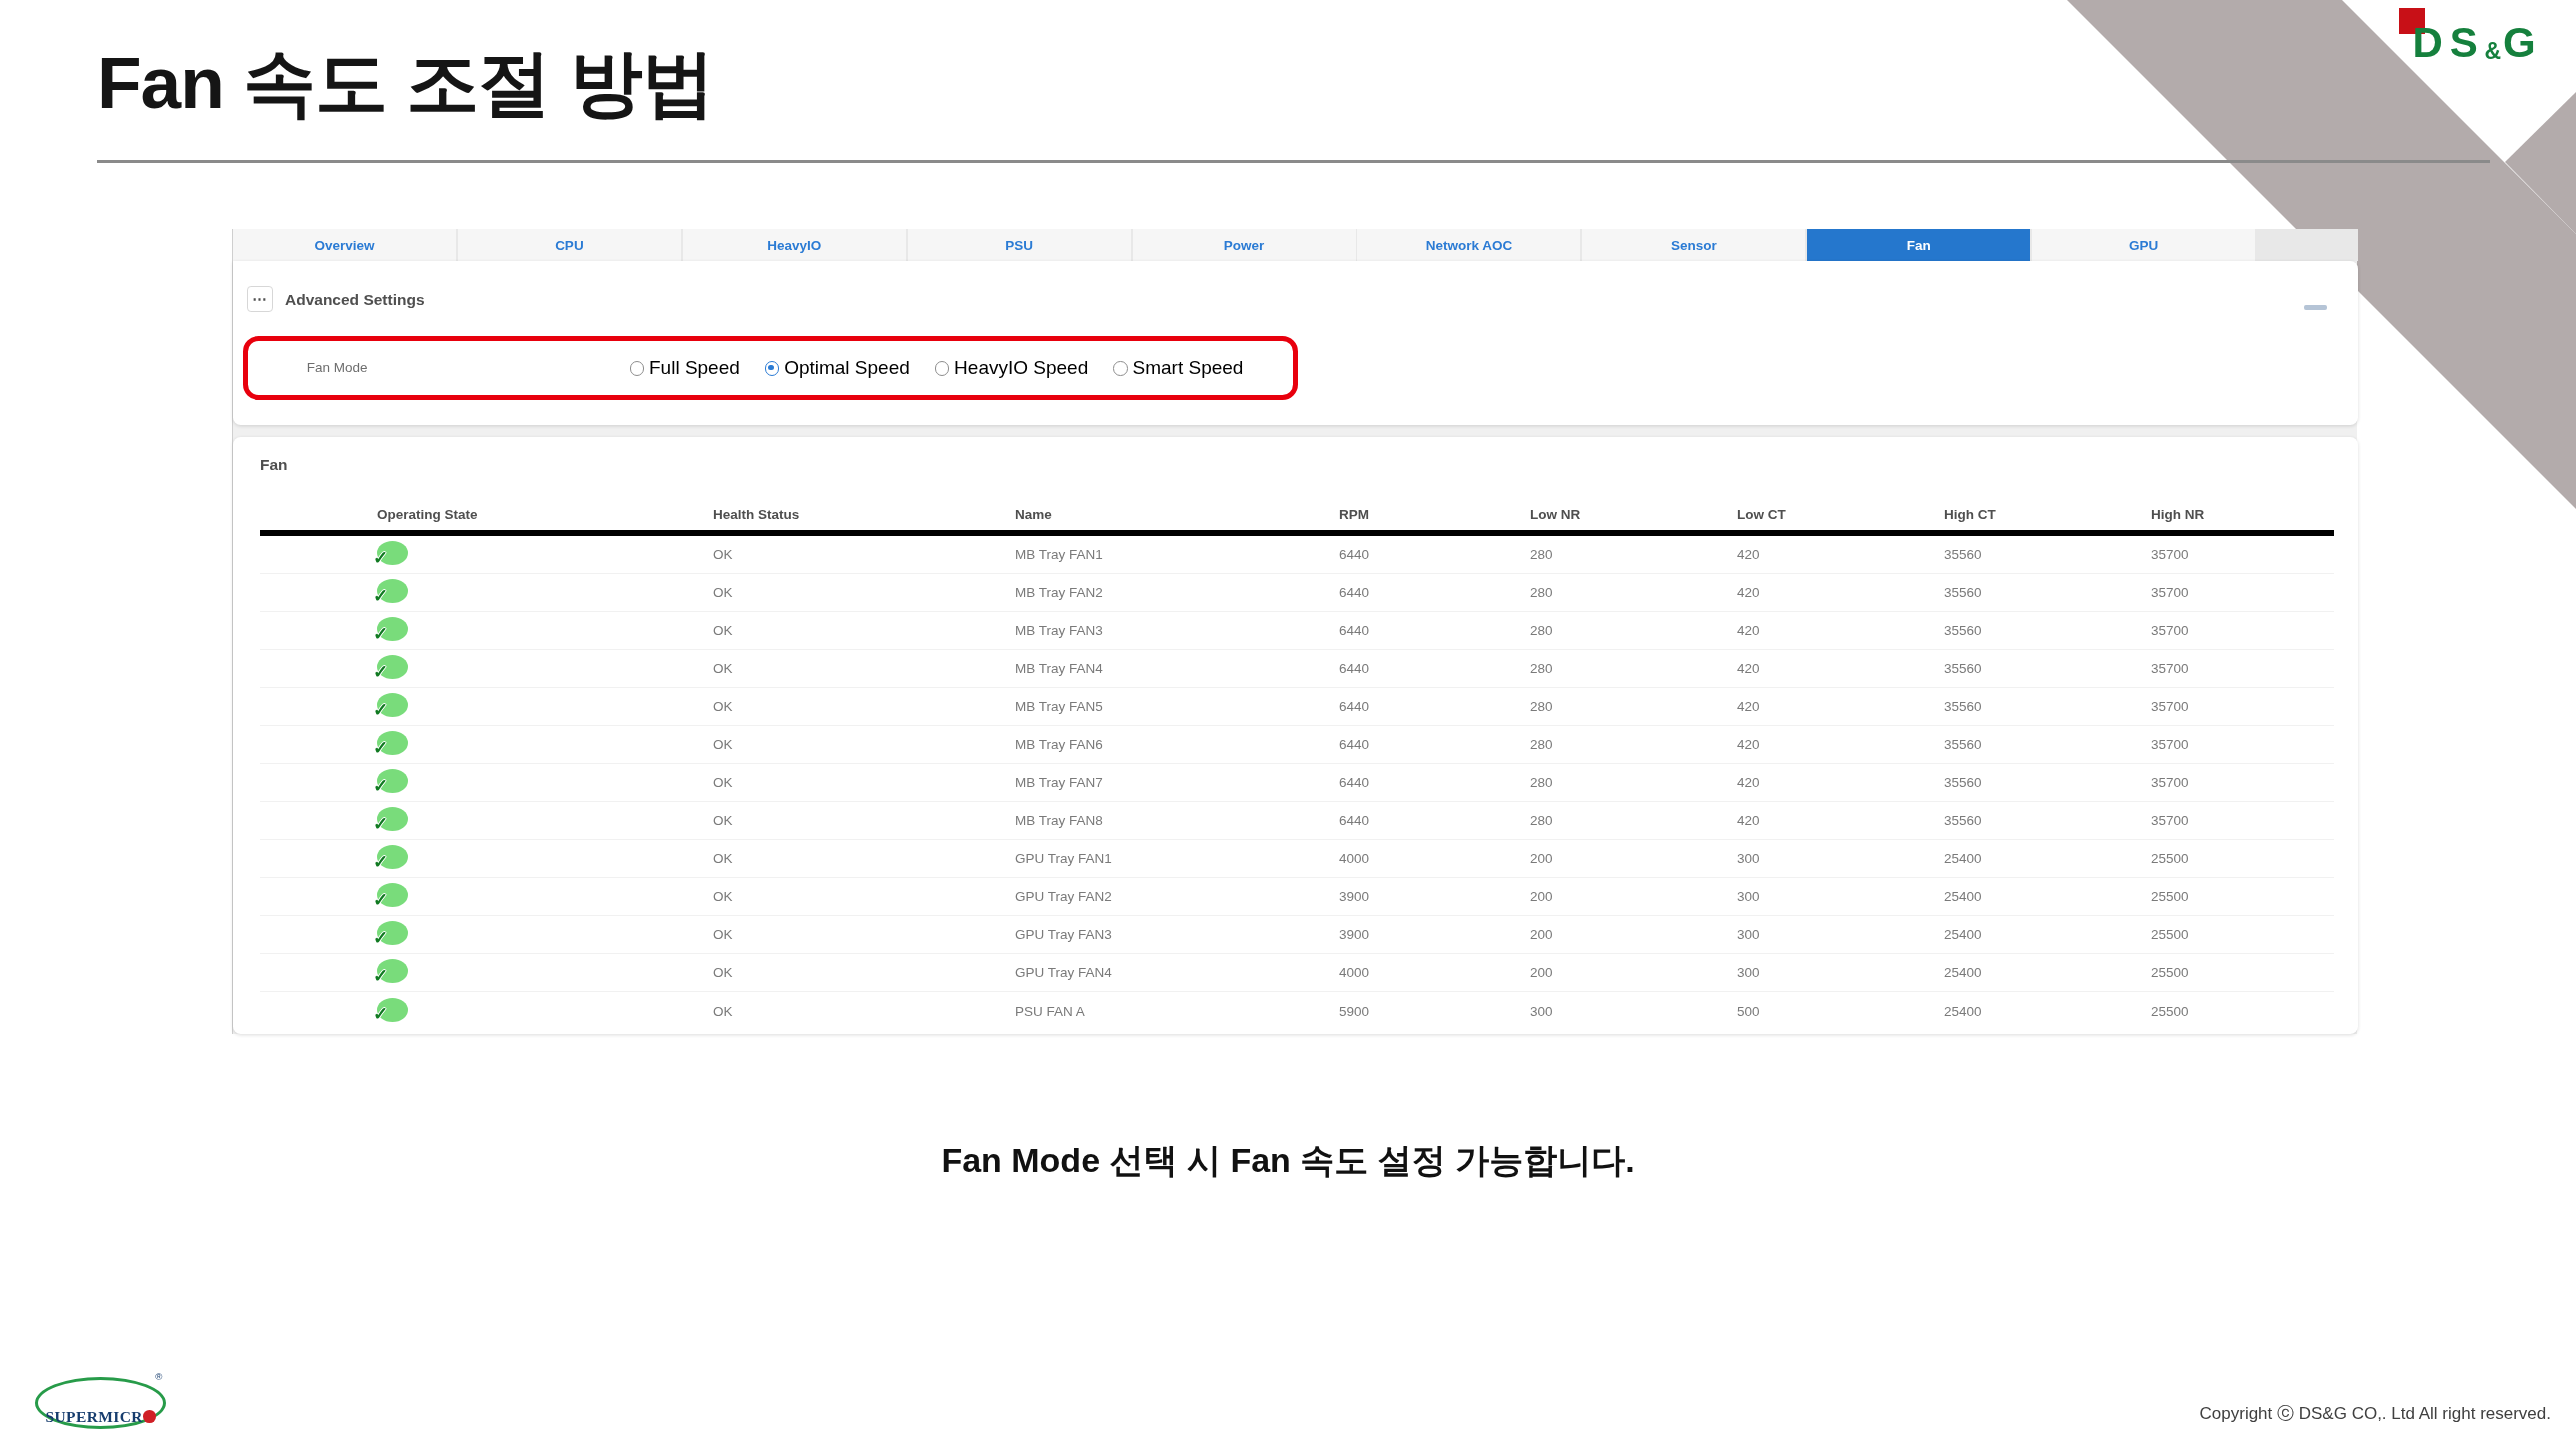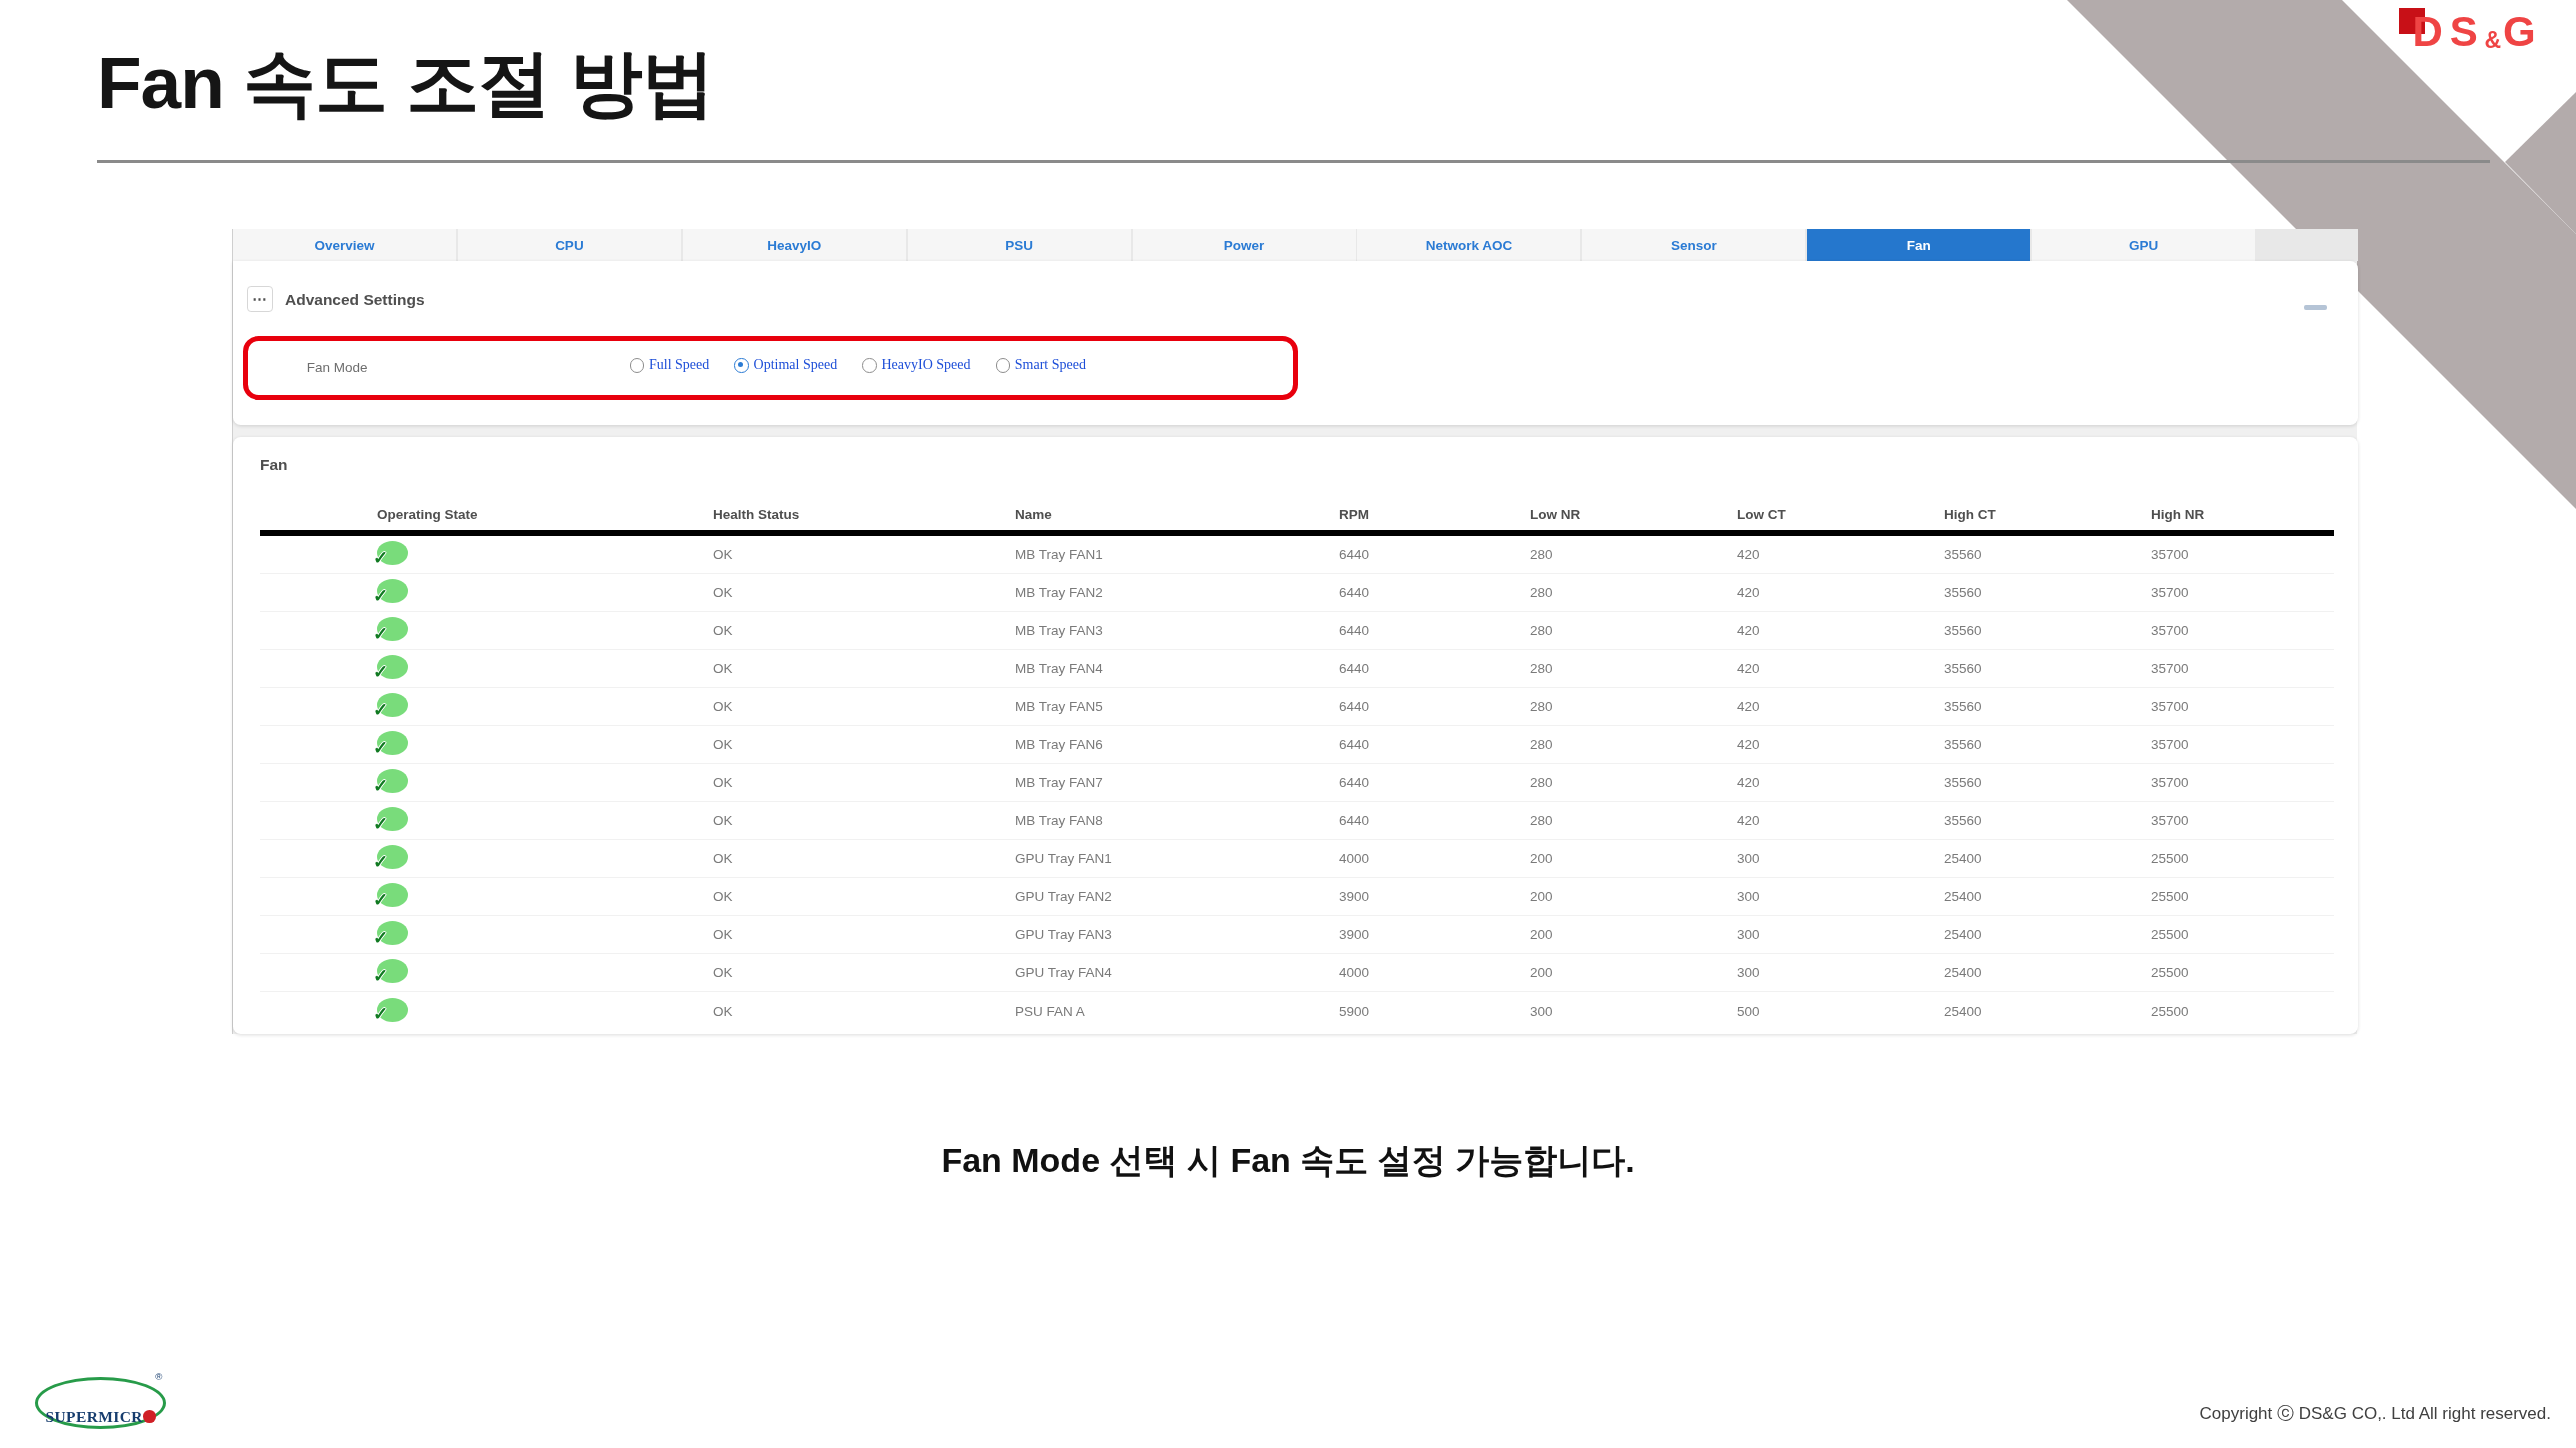--- a/index.html
+++ b/index.html
@@ -8,21 +8,21 @@
   .slide { position:relative; width:2576px; height:1449px; background:#ffffff; overflow:hidden; }
 
   
   .ribbon, .ribbon2 { position:absolute; inset:0; background:#b3abab; pointer-events:none; z-index:1; }
   .ribbon  { clip-path:polygon(2067px 0px, 2342px 0px, 2576px 234px, 2576px 509px); }
   .ribbon2 { clip-path:polygon(2576px 92px, 2505px 162px, 2576px 234px); }
 
   
   .dsg-logo { position:absolute; left:2397px; top:7.7px; width:174px; height:60px; z-index:3; }
   .dsg-sq { position:absolute; left:1.9px; top:0px; width:26px; height:26px; background:#c81017; }
-  .dsg-text { position:absolute; left:15.5px; top:3px; font-size:42px; font-weight:800; color:#ef4444; letter-spacing:6.8px; line-height:1; }
+  .dsg-text { position:absolute; left:15.5px; top:14px; font-size:42px; font-weight:800; color:#15803d; letter-spacing:6.8px; line-height:1; }
   .dsg-text .amp { font-size:23px; font-weight:800; letter-spacing:1.9px; vertical-align:-1.9px; }
 
   
   .page-title { position:absolute; left:97px; top:35px; font-size:73px; font-weight:800; color:#151515; letter-spacing:-1px; z-index:2; }
   .title-rule { position:absolute; left:97px; top:160px; width:2393px; height:2.9px; background:#8a8a8a; z-index:2; }
 
   
   .shot { position:absolute; left:232px; top:229px; width:2125px; height:805px; background:#f0f0f0; border-left:1px solid #cfcfcf; z-index:2; }
 
   
@@ -39,21 +39,21 @@
   .adv-title { position:absolute; left:52px; top:30px; font-size:15.5px; font-weight:bold; color:#4f4f4f; }
   .collapse-btn { position:absolute; right:31px; top:44px; width:23px; height:4.8px; border-radius:1.9px; background:#b5c4d6; cursor:pointer; }
 
   .red-box { position:absolute; left:9.7px; top:75px; width:1055px; height:64px; border:5.8px solid #e8000d; border-radius:15.5px; }
   .fanmode-label { position:absolute; left:21px; top:19.3px; font-size:13.5px; color:#6e6e6e;padding-left:38px; }
   .radio-group { position:absolute; left:382px; top:16.4px; display:flex; gap:25px; align-items:center; }
   .radio { display:flex; align-items:center; gap:4.8px; cursor:pointer; }
   .radio .ring { width:14.5px; height:14.5px; border:1.9px solid #8d8d8d; border-radius:50%; background:#fff; position:relative; }
   .radio.selected .ring { border-color:#2b7bd4; }
   .radio.selected .ring::after { content:""; position:absolute; left:2.4px; top:2.4px; width:5.8px; height:5.8px; border-radius:50%; background:#2b7bd4; }
-  .radio .rlabel { font-size:14px; color:#1d4ed8;font-family:Liberation Serif, serif; }
+  .radio .rlabel { font-size:19px; color:#000000; }
 
   
   .fan-title { position:absolute; left:27px; top:19.3px; font-size:15.5px; font-weight:bold; color:#4f4f4f; }
   .table { position:absolute; left:27px; top:62px; width:2074px; }
   .thead-row, .trow { display:grid; grid-template-columns:117px 336px 302px 324px 191px 207px 207px 207px 184px; align-items:center; }
   .thead-row { height:37px; border-bottom:6px solid #000000; }
   .trow { height:38px; border-bottom:1px solid #f1f1f1; }
   .trow:last-child { border-bottom:none; }
   .c { font-size:13.5px; color:#7a7a7a; }
   .c.h { font-size:13.5px; font-weight:bold; color:#4f4f4f; }

